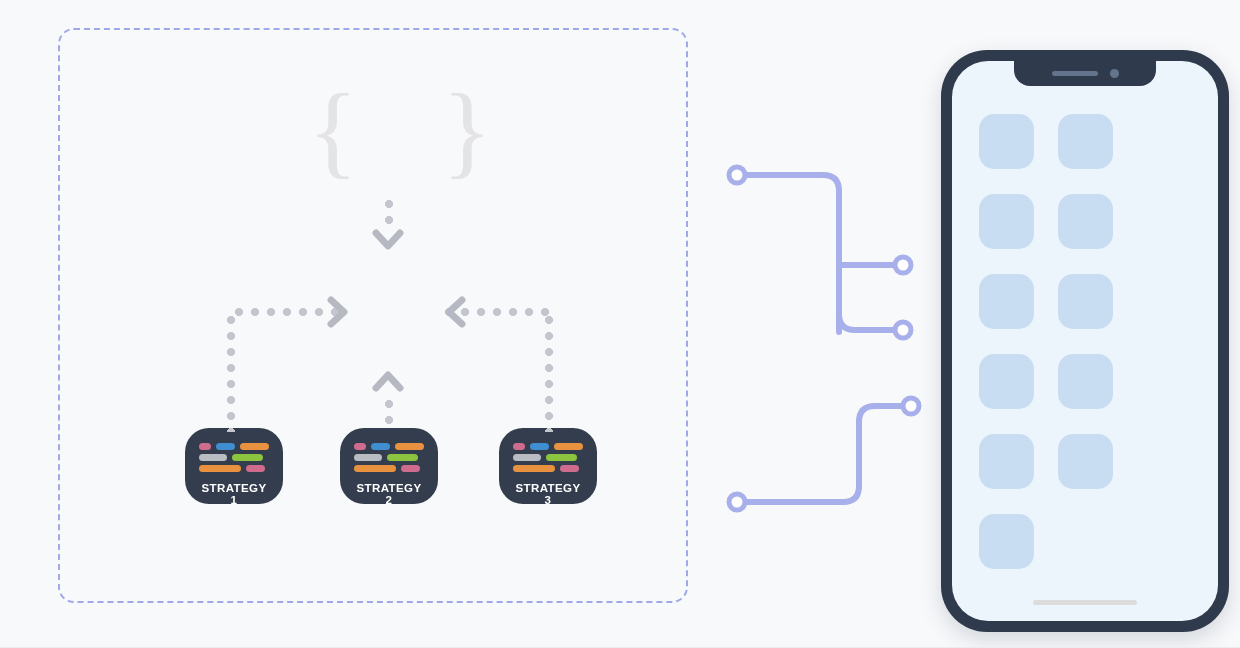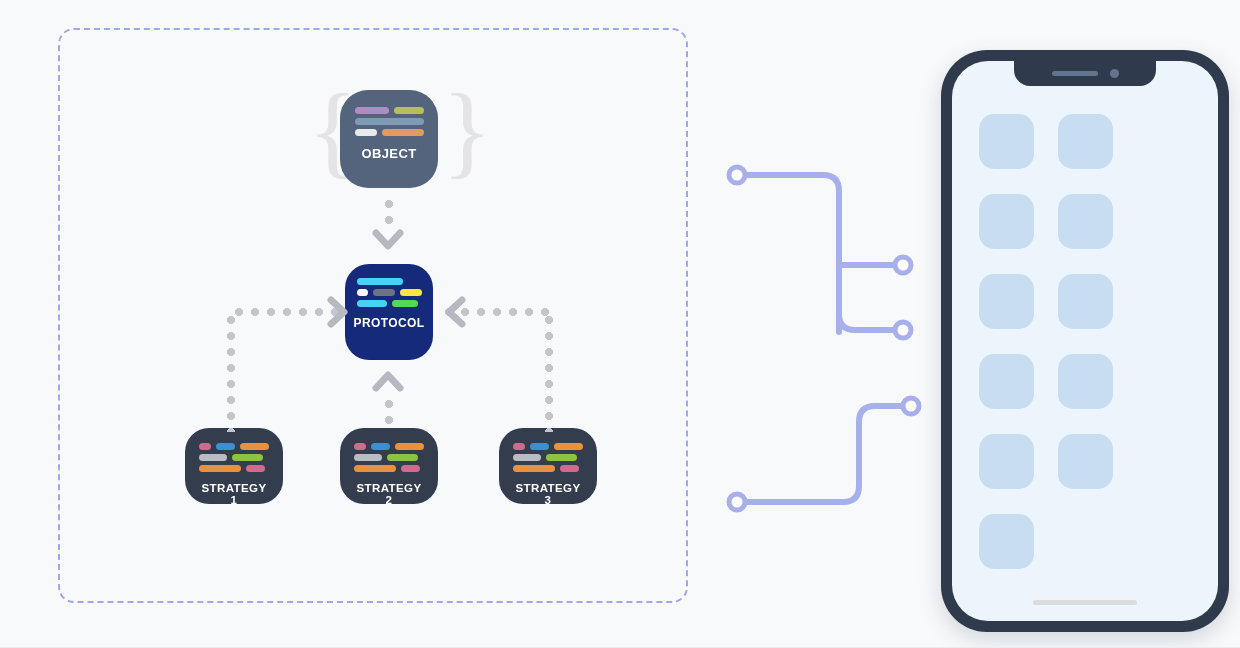--- a/index.html
+++ b/index.html
@@ -194,54 +194,21 @@
 </head>
 <body>
 
 <div id="stage">
 
   <div id="dashed-box"></div>
 
   <div class="brace" id="brace-left">{</div>
   <div class="brace" id="brace-right">}</div>
 
-  <div class="node" id="node-object">
-    <div class="codelines">
-      <div class="crow">
-          <span class="bar" style="width:34px;background:#b08cc4"></span>
-          <span class="bar" style="width:30px;background:#b6bf5e"></span>
-        </div>
-      <div class="crow">
-          <span class="bar" style="width:69px;background:#7f9ab5"></span>
-        </div>
-      <div class="crow">
-          <span class="bar" style="width:22px;background:#e9eaec"></span>
-          <span class="bar" style="width:42px;background:#e09a62"></span>
-        </div>
-    </div>
-    <div class="label">OBJECT</div>
-  </div>
-
-  <div class="node" id="node-protocol">
-    <div class="codelines">
-      <div class="crow">
-          <span class="bar" style="width:46px;background:#45d4f5"></span>
-        </div>
-      <div class="crow">
-          <span class="bar" style="width:11px;background:#ffffff"></span>
-          <span class="bar" style="width:22px;background:#6e7382"></span>
-          <span class="bar" style="width:22px;background:#f7e93f"></span>
-        </div>
-      <div class="crow">
-          <span class="bar" style="width:30px;background:#45d4f5"></span>
-          <span class="bar" style="width:26px;background:#57d94d"></span>
-        </div>
-    </div>
-    <div class="label">PROTOCOL</div>
-  </div>
+
 
   <div class="node strategy" id="node-strategy-1">
     <div class="codelines">
       <div class="crow">
           <span class="bar" style="width:12px;background:#cf6b8c"></span>
           <span class="bar" style="width:19px;background:#3f8ecf"></span>
           <span class="bar" style="width:29px;background:#e8923f"></span>
         </div>
       <div class="crow">
           <span class="bar" style="width:28px;background:#b9bcc2"></span>

